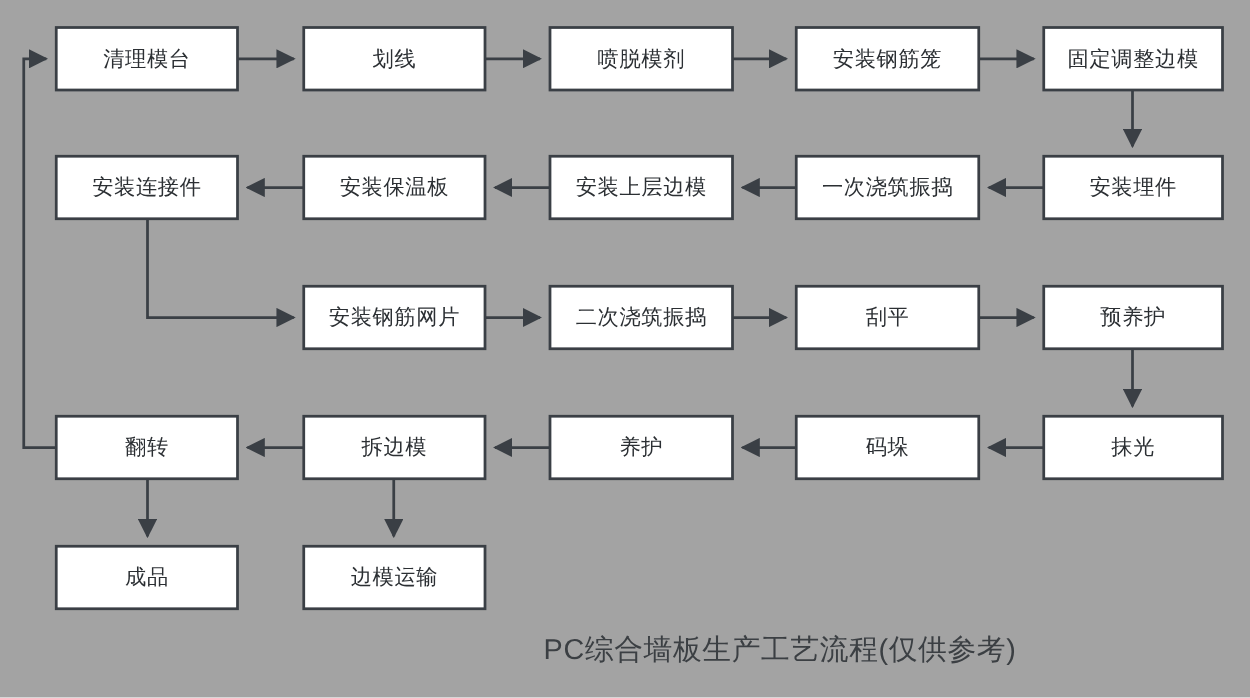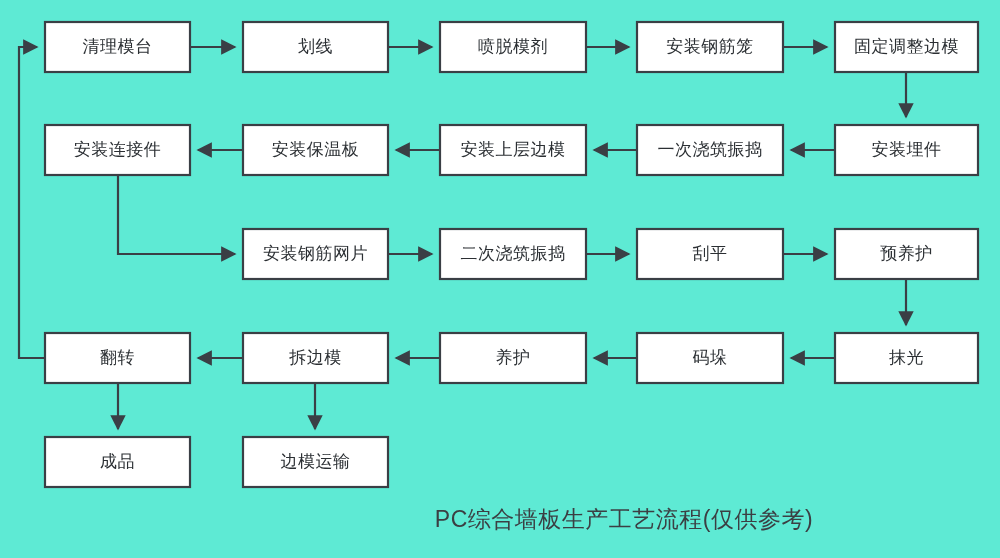--- a/index.html
+++ b/index.html
@@ -10,21 +10,21 @@
   body {
     width: 1000px;
     height: 558px;
     overflow: hidden;
     font-family: "Liberation Sans", "DejaVu Sans", sans-serif;
   }
   #flow-root {
     position: relative;
     width: 1000px;
     height: 558px;
-    background: #5eead4;
+    background: #a3a3a3;
   }
   svg#flow-svg {
     display: block;
     width: 1000px;
     height: 558px;
   }
   .node-rect {
     fill: #ffffff;
     stroke: #3a3f45;
     stroke-width: 2.2;

